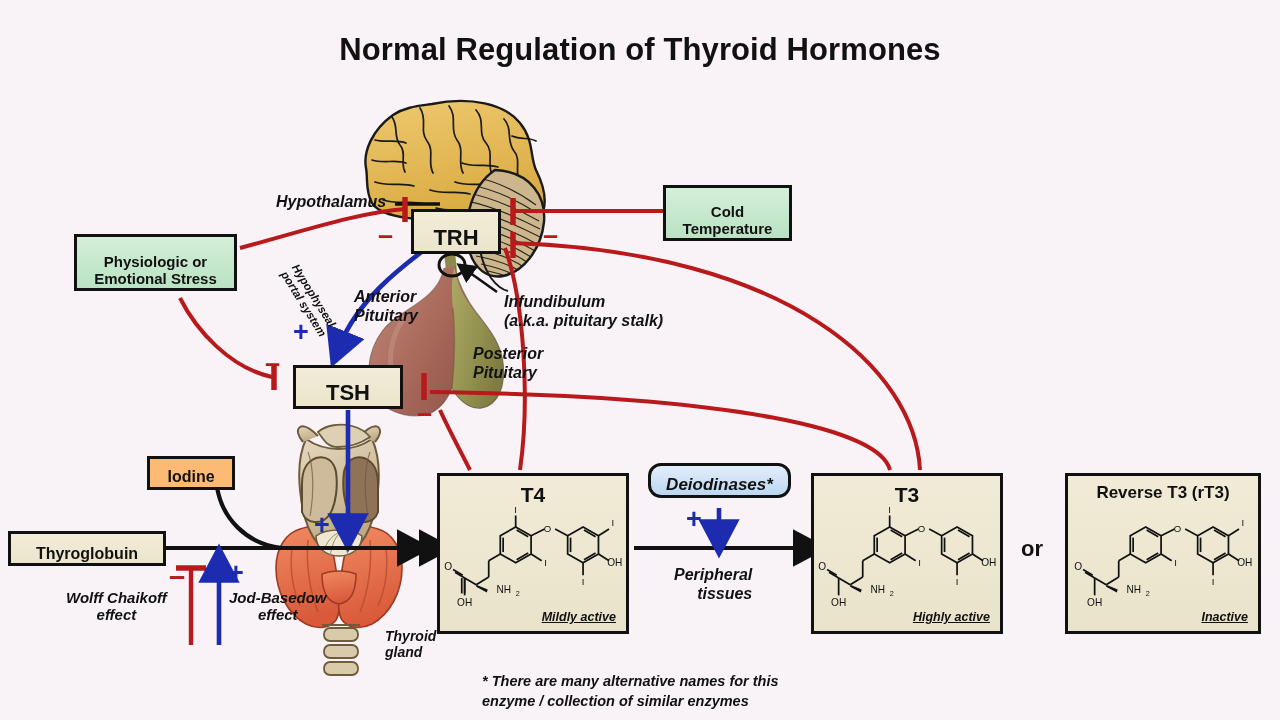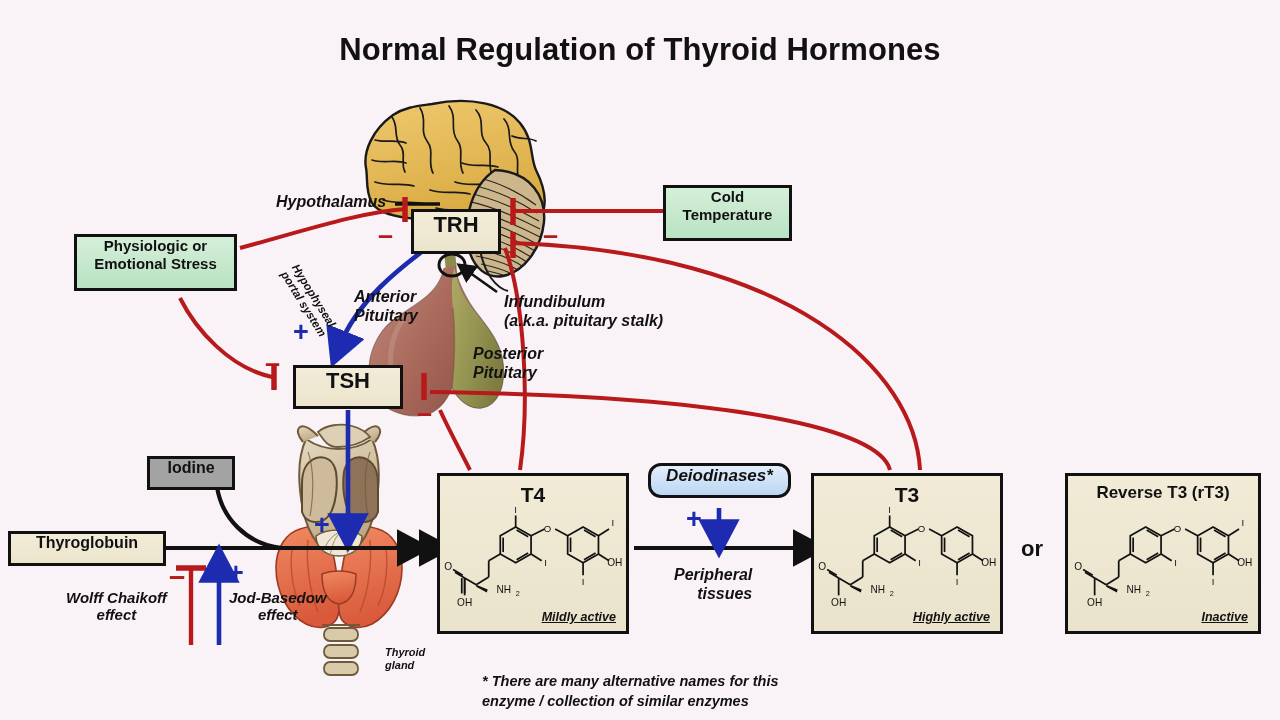--- a/index.html
+++ b/index.html
@@ -5,41 +5,41 @@
   html,body{margin:0;padding:0;}
   body{
     width:1280px;height:720px;overflow:hidden;
     background:#f9f3f8;
     font-family:"Liberation Sans", sans-serif;
     position:relative;
   }
   #stage{position:absolute;left:0;top:0;width:1280px;height:720px;}
   #art{position:absolute;left:0;top:0;width:1280px;height:720px;}
 
-  .node{position:absolute;box-sizing:border-box;display:flex;align-items:flex-start;
+  .node{position:absolute;box-sizing:border-box;display:flex;align-items:flex-end;
         justify-content:center;text-align:center;}
 
   .title{
     position:absolute;left:0;top:32px;width:1280px;text-align:center;
     font-size:31px;font-weight:bold;color:#111;letter-spacing:.1px;
   }
 
   
   .box-cream{
     background:linear-gradient(#f2ecd8,#ece5cd);
     border:3px solid #111;
     font-weight:bold;color:#111;
   }
   .box-green{
     background:linear-gradient(#d5efd9,#b9e2c3);
     border:3px solid #111;
     font-weight:bold;color:#111;line-height:1.18;
   }
   .box-white{
-    background:#a3a3a3;border:3px solid #111;font-weight:bold;color:#111;line-height:1.18;
+    background:#fdba74;border:3px solid #111;font-weight:bold;color:#111;line-height:1.18;
   }
   .box-blue{
     background:linear-gradient(#e3eefb,#bcd6f2);
     border:3px solid #111;
     font-weight:bold;font-style:italic;color:#111;
   }
   .chem-box{
     background:linear-gradient(#f1ebd7,#eae3cb);
     border:3px solid #111;
     display:block;
@@ -447,21 +447,21 @@
 
   <div class="lbl" style="left:473px;top:345px;font-size:16px;white-space:pre-line;">Posterior
 Pituitary</div>
 
   <div class="lbl" style="left:504px;top:293px;font-size:16px;white-space:pre-line;">Infundibulum
 (a.k.a. pituitary stalk)</div>
 
   <div class="lbl rot" style="left:300px;top:262px;font-size:11.5px;white-space:pre-line;transform:rotate(58deg);">Hypophyseal
 portal system</div>
 
-  <div class="lbl" style="left:385px;top:646px;font-size:11px;white-space:pre-line;">Thyroid
+  <div class="lbl" style="left:385px;top:628px;font-size:14px;white-space:pre-line;">Thyroid
 gland</div>
 
   <div class="lbl" style="left:674px;top:566px;font-size:16px;white-space:pre-line;text-align:right;">Peripheral
 tissues</div>
 
   <div class="lbl" style="left:66px;top:589px;font-size:15px;white-space:pre-line;text-align:center;">Wolff Chaikoff
 effect</div>
 
   <div class="lbl" style="left:229px;top:589px;font-size:15px;white-space:pre-line;text-align:center;">Jod-Basedow
 effect</div>

